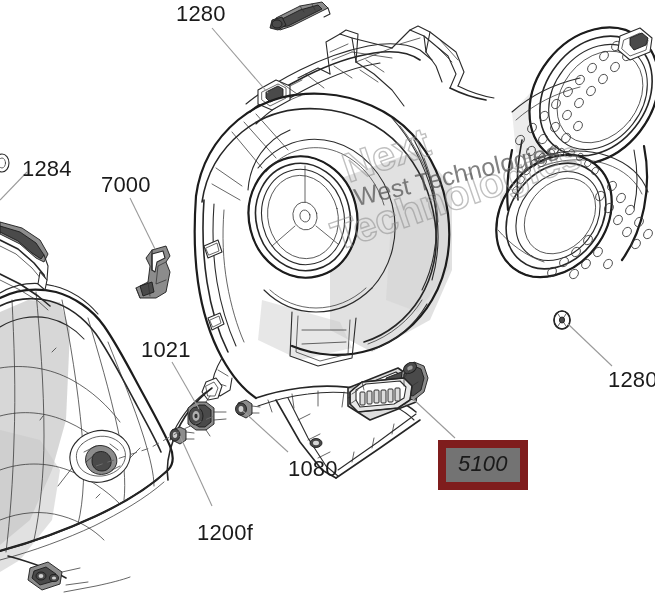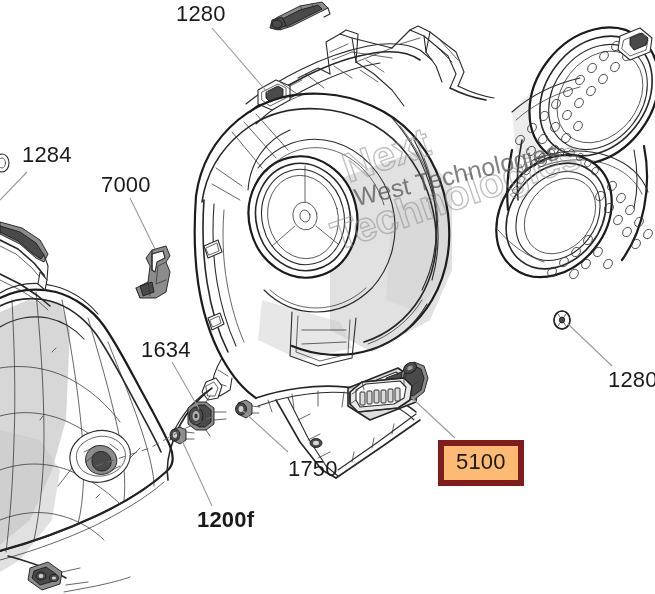--- a/index.html
+++ b/index.html
@@ -29,24 +29,25 @@
   .callout-label {
     position: absolute;
     font-family: "Liberation Sans", sans-serif;
     font-size: 22px;
     color: #1a1a1a;
     white-space: nowrap;
     letter-spacing: 0.2px;
     line-height: 1;
   }
   .callout-label.highlighted {
-    border: 6px solid #7f1d1d;
+    border: 8px solid #7f1d1d;
     padding: 5px 12px 7px 12px;
-    background: #fdba74;
+    background: #737373;
     box-sizing: border-box;
+    font-style: italic;
   }
   
   .wm {
     position: absolute;
     font-family: "Liberation Sans", sans-serif;
     white-space: nowrap;
     pointer-events: none;
     user-select: none;
   }
   .wm-back {
@@ -470,27 +471,27 @@
     </g>
 
   </svg>
 
   <div class="wm wm-back" style="left:342px; top:132px;">Next</div>
   <div class="wm wm-back" style="left:326px; top:172px;">Technologies</div>
   <div class="wm wm-front" style="left:352px; top:160px;">West Technologies</div>
 
   <div class="callout-label" style="left:176px; top:3px;">1280</div>
 
-  <div class="callout-label" style="left:22px; top:144px;">1284</div>
+  <div class="callout-label" style="left:22px; top:158px;">1284</div>
 
   <div class="callout-label" style="left:101px; top:174px;">7000</div>
 
-  <div class="callout-label" style="left:141px; top:339px;">1634</div>
-
-  <div class="callout-label" style="left:197px; top:509px;font-weight:bold;">1200f</div>
-
-  <div class="callout-label" style="left:288px; top:458px;">1750</div>
+  <div class="callout-label" style="left:141px; top:339px;">1021</div>
+
+  <div class="callout-label" style="left:197px; top:522px;">1200f</div>
+
+  <div class="callout-label" style="left:288px; top:458px;">1080</div>
 
   <div class="callout-label highlighted" style="left:438px; top:440px;">5100</div>
 
   <div class="callout-label" style="left:608px; top:369px;">1280d</div>
 
 </div>
 
 </body></html>

